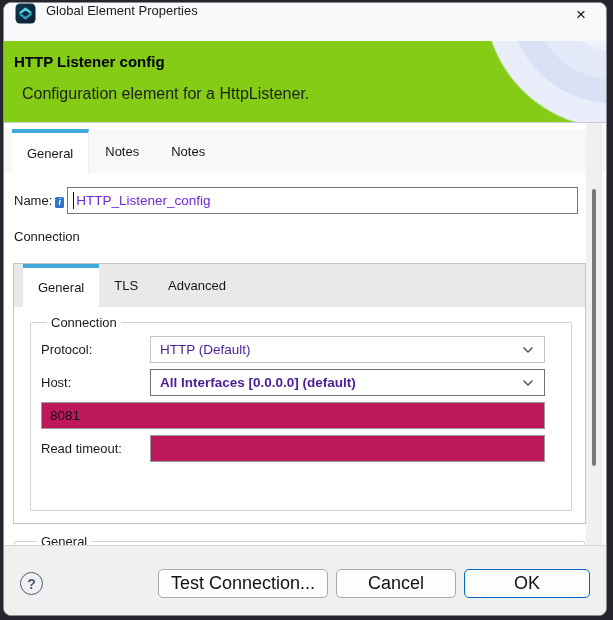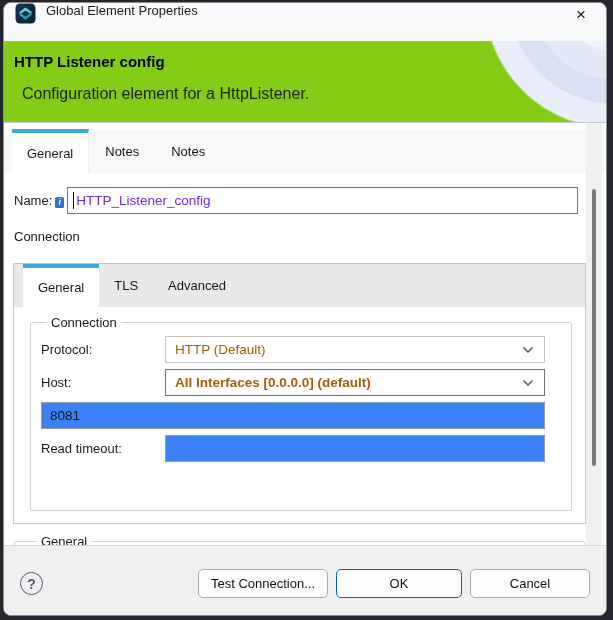--- a/index.html
+++ b/index.html
@@ -66,51 +66,51 @@
   .text-caret { position:absolute; left:6px; top:5px; bottom:5px; width:1px; background:#111; }
   
   .section-label { margin:15px 0 0 10px; font-size:13px; }
   .panel { margin:19px 0 0 9px; width:573px; height:261px; border:1px solid #c6c6c6; background:#fff; overflow:hidden; }
   .inner-tabbar { height:43px; display:flex; align-items:stretch; background:#e9e9ea; }
   .inner-tab { padding:0 15px; display:flex; align-items:center; font-size:13px; color:#161616; }
   .inner-tab.active { margin-left:9px; background:#fff; border-top:4px solid #3fa9dc; }
   fieldset { border:1px solid #d2d2d2; border-radius:2px; }
   legend { font-size:13px; color:#1a1a1a; padding:0 4px; margin-left:6px; }
   .conn-fieldset { margin:8px 13px 0 16px; height:196px; padding:4px 26px 0 10px; }
-  .field-row { display:flex; align-items:center; margin-top:6px;gap:15px; }
+  .field-row { display:flex; align-items:center; margin-top:6px; }
   .field-row:first-of-type { margin-top:2px; }
   .field-label { flex:0 0 109px; font-size:13px; }
   .combo {
     flex:1 1 auto; height:27px; border:1px solid #c5c5c5; background:#fff;
     display:flex; align-items:center; padding:0 6px 0 9px; position:relative;
   }
   .combo.focused { border-color:#707070;font-weight:bold; }
-  .combo-value { flex:1 1 auto; font-size:13.5px; color:#a16207; white-space:nowrap; overflow:hidden; }
+  .combo-value { flex:1 1 auto; font-size:13.5px; color:#4c1d95; white-space:nowrap; overflow:hidden; }
   .combo-chevron { flex:0 0 auto; margin-right:4px; display:flex; align-items:center; }
   .text-input {
-    flex:1 1 auto; height:27px; border:1px solid #9b9b9b; background:#3b82f6;
+    flex:1 1 auto; height:27px; border:1px solid #9b9b9b; background:#be185d;
     font-family:inherit; font-size:13.5px; color:#111; padding:0 8px; outline:none;
   }
   
   .general-fieldset { margin:10px 21px 0 10px; height:80px; padding:2px 14px 0 16px; }
   
   .footer {
     flex:0 0 70px; background:#f0f0f1; border-top:1px solid #d6d6d6;
     display:flex; align-items:center; padding:6px 16px 0 16px;
   }
   .help-btn {
     width:23px; height:23px; border:1.6px solid #4a5878; border-radius:50%;
     color:#4a5878; font-size:14px; font-weight:bold;
     display:flex; align-items:center; justify-content:center;
   }
   .footer-spacer { flex:1 1 auto; }
   .btn {
     height:29px; margin-left:8px; padding:0 12px;
     background:#fdfdfd; border:1px solid #ababab; border-radius:5px;
-    font-family:inherit; font-size:13px; color:#111;
+    font-family:inherit; font-size:18px; color:#111;
     display:flex; align-items:center; justify-content:center; cursor:pointer;
   }
   .btn-test { min-width:124px; }
   .btn-ok { min-width:126px; border:1.5px solid #0067c0; }
   .btn-cancel { min-width:120px; }
 </style>
 </head>
 <body>
 
 <div class="dialog">
@@ -207,17 +207,17 @@
     </fieldset>
 
     <div class="scroll-track"></div>
     <div class="scroll-thumb"></div>
   </div>
 
   <div class="footer">
     <div class="help-btn">?</div>
     <div class="footer-spacer"></div>
     <button class="btn btn-test">Test Connection...</button>
+    <button class="btn btn-cancel">Cancel</button>
     <button class="btn btn-ok">OK</button>
-    <button class="btn btn-cancel">Cancel</button>
   </div>
 
 </div>
 
 </body></html>

